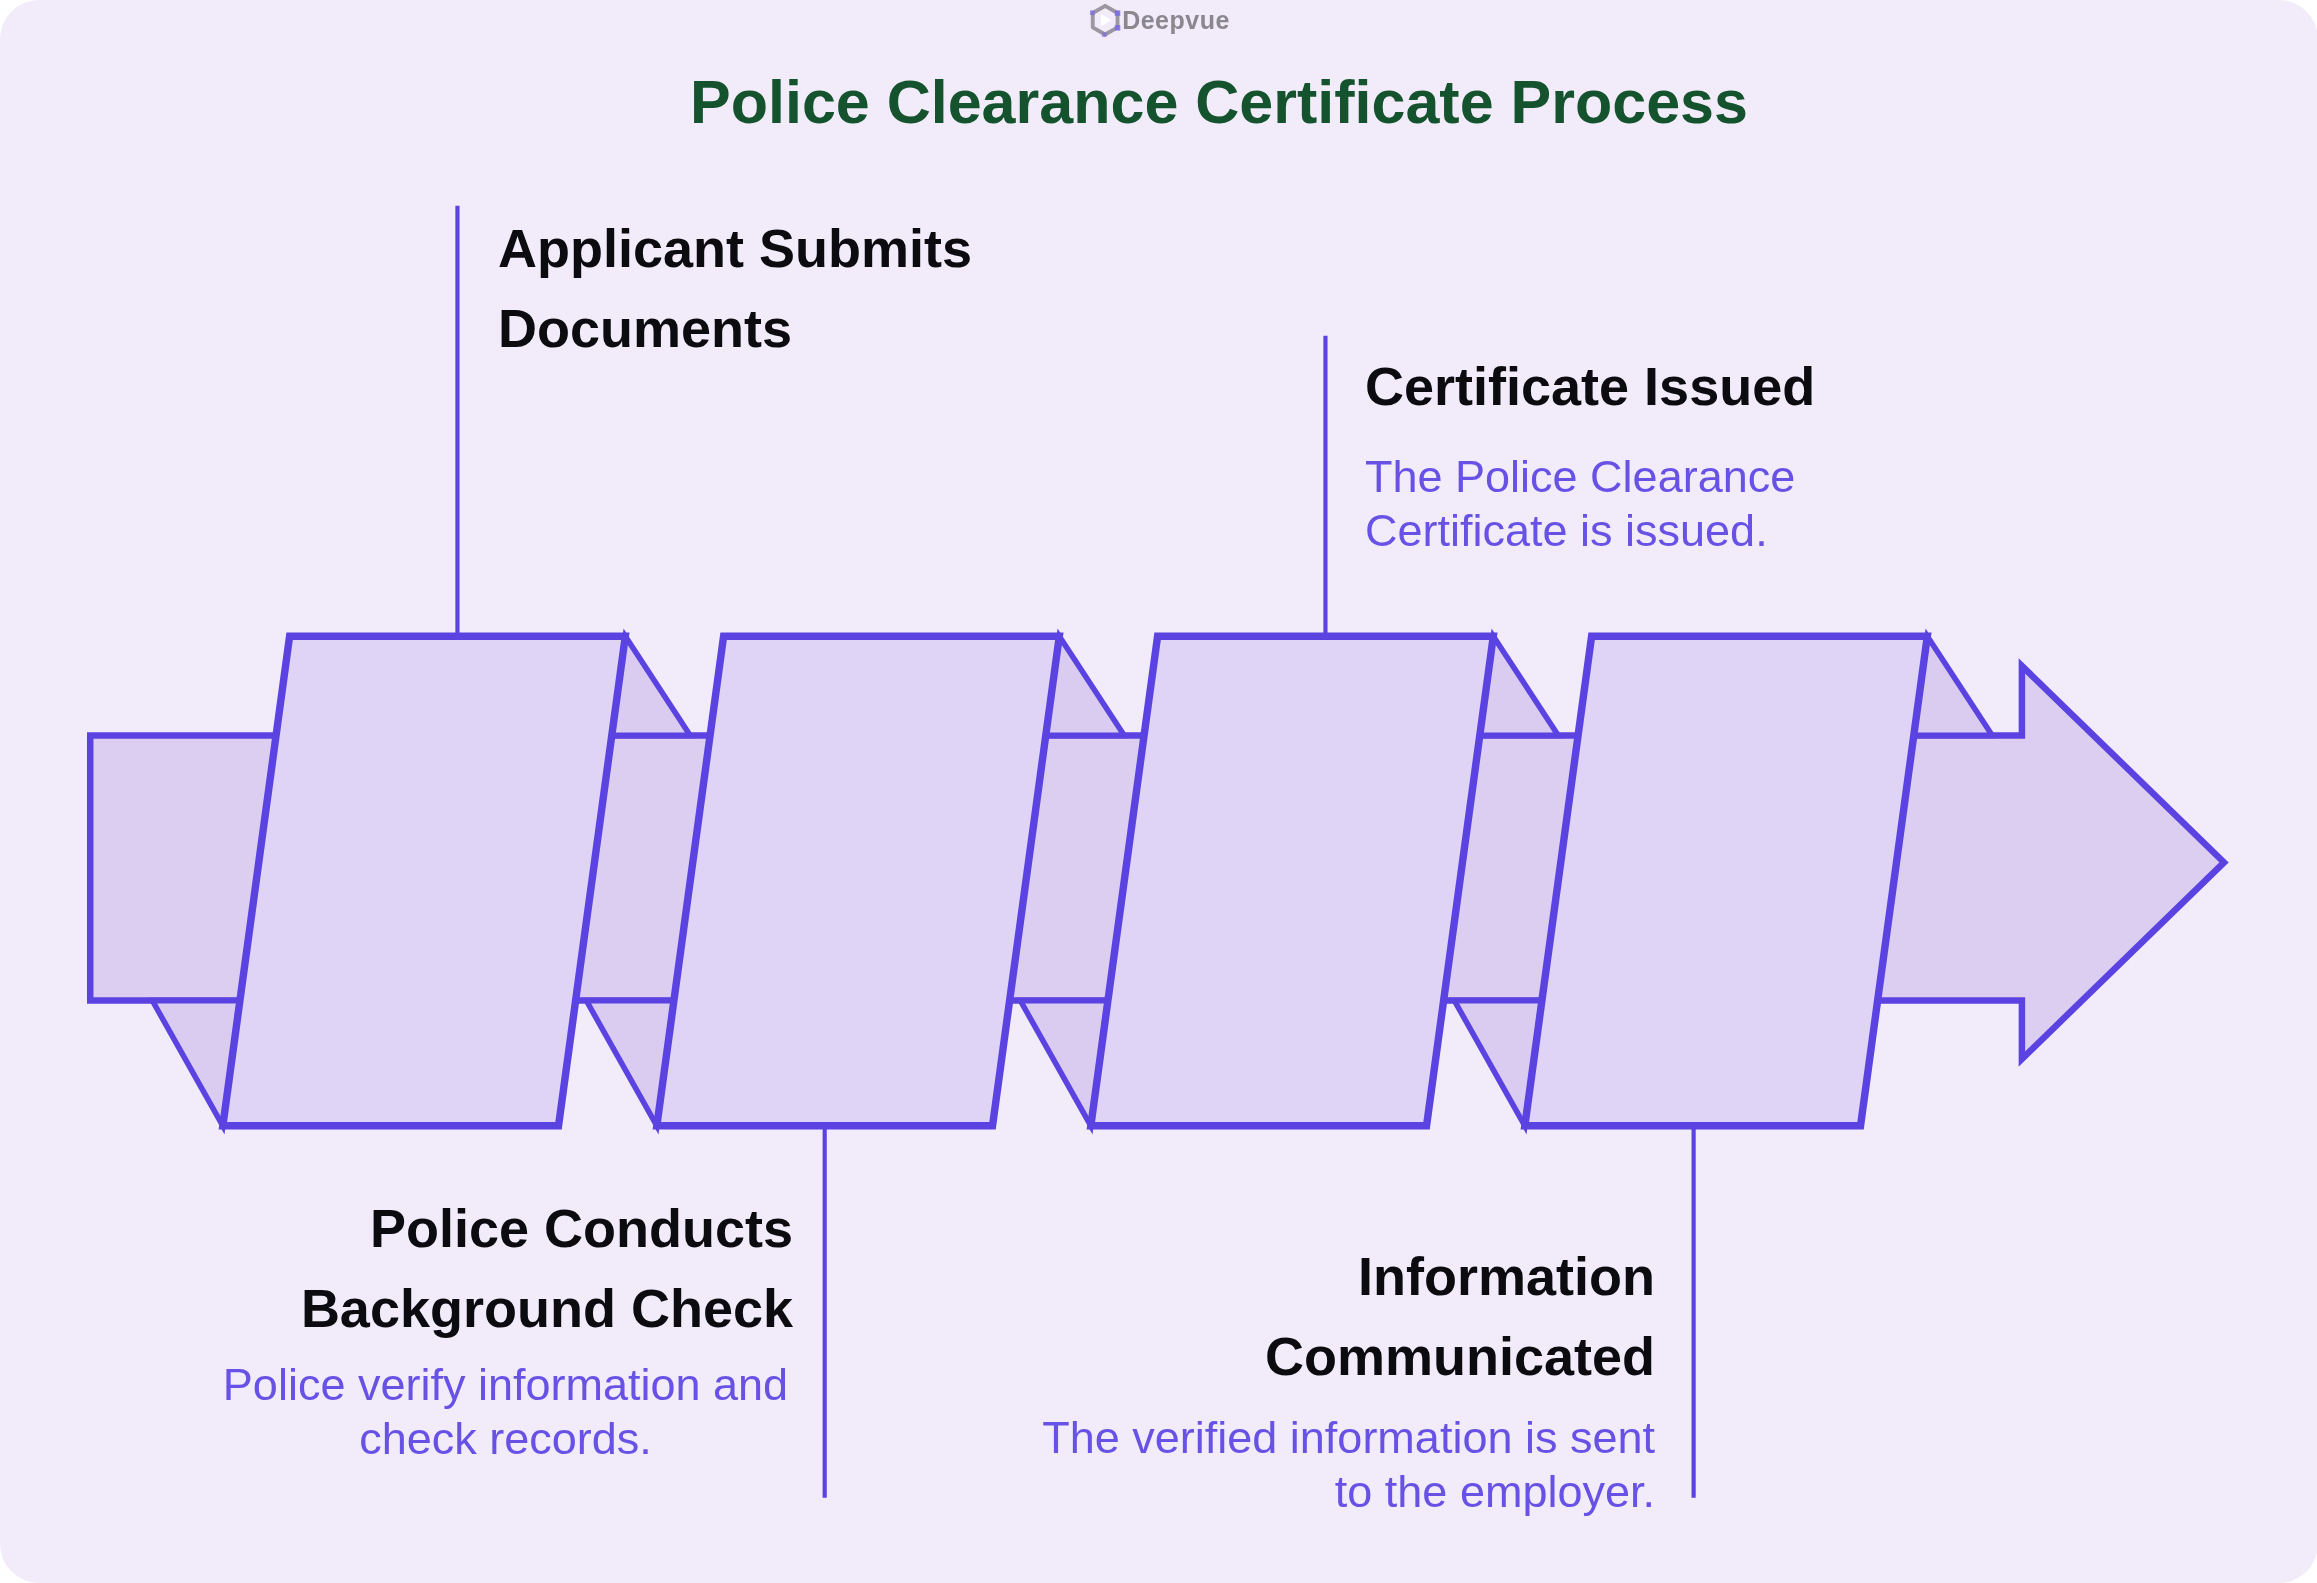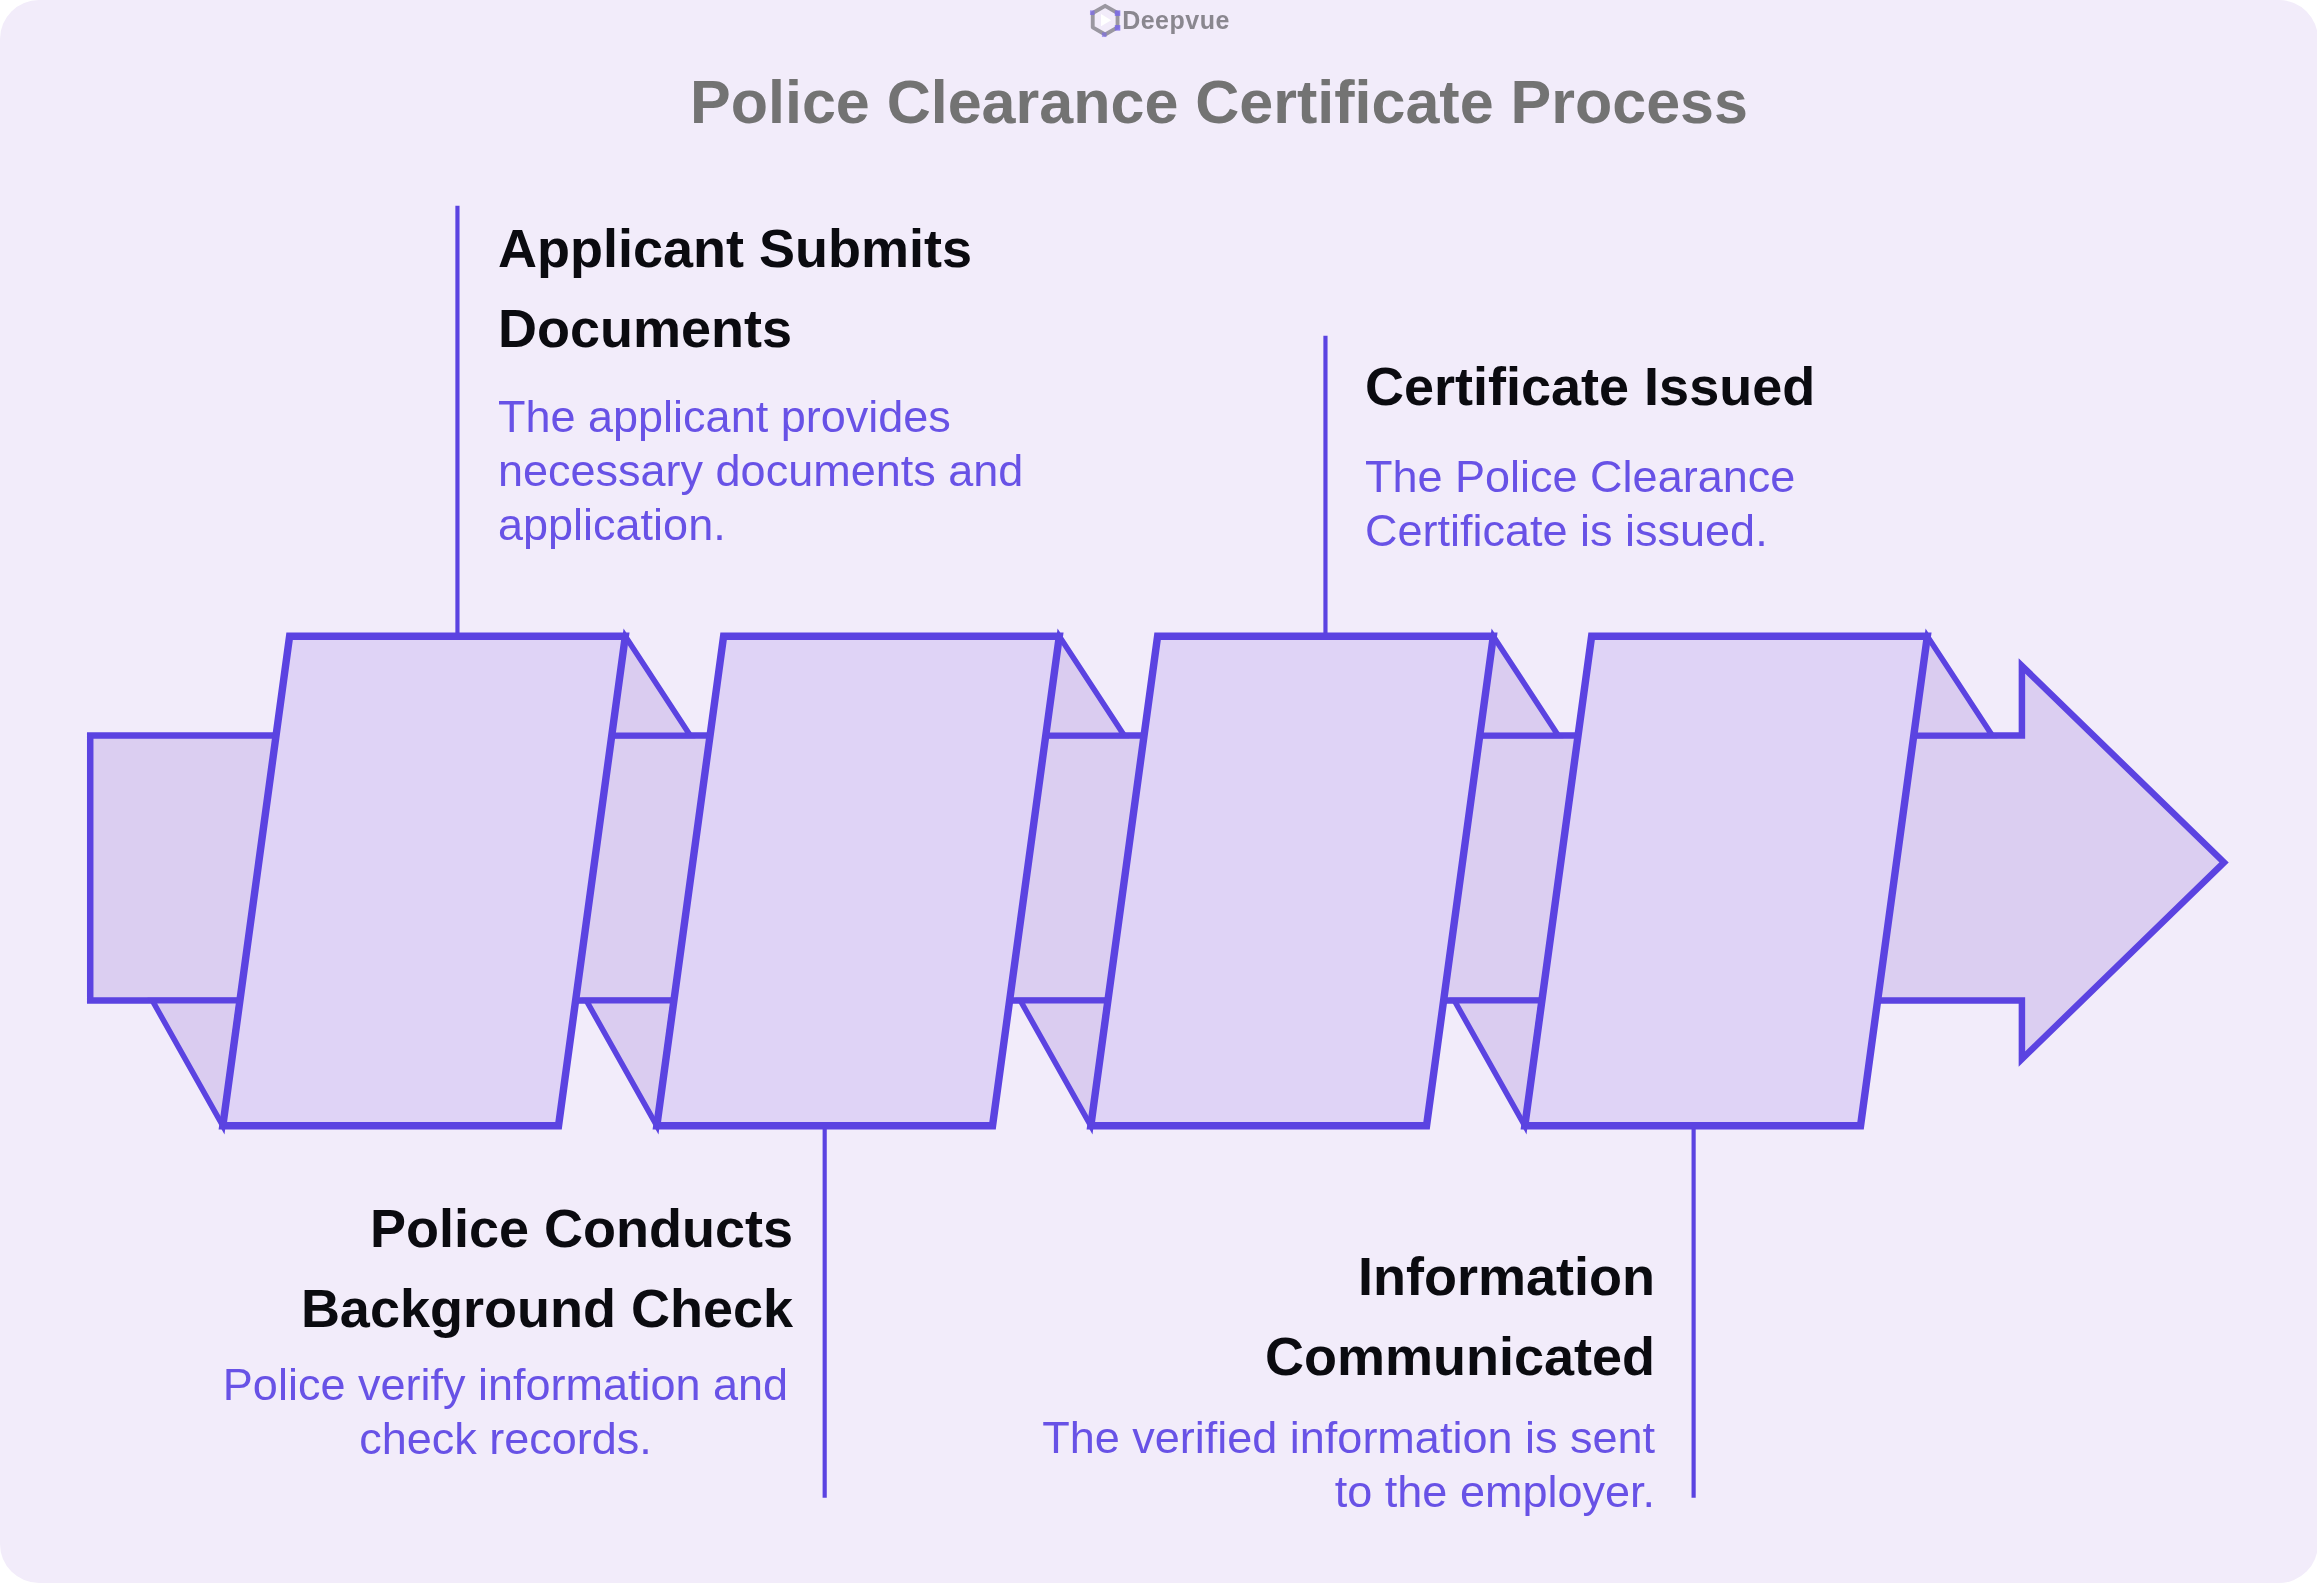--- a/index.html
+++ b/index.html
@@ -16,21 +16,21 @@
     position: absolute; top: 1.9px; left: 50%; transform: translateX(-50%);
     display: flex; align-items: center; gap: 0; height: 37px;
   }
   .logo-text {
     color: #8a878f; font-size: 25px; font-weight: 700; letter-spacing: 0.5px;
   }
 
   
   .title {
     position: absolute; top: 67px; left: 1219px; transform: translateX(-50%);
-    white-space: nowrap; font-size: 61px; font-weight: 700; color: #737373;
+    white-space: nowrap; font-size: 61px; font-weight: 700; color: #14532d;
     letter-spacing: 0px;
   }
 
   
   svg.ribbon { position: absolute; left: 0; top: 0; }
 
   
   .step { position: absolute; }
   .step .heading {
     font-size: 54px; line-height: 80px; font-weight: 700; color: #0b0b10;
@@ -89,21 +89,20 @@
     <polygon points="1644,1214 1568,1079 1662,1079" fill="#DACCF0" stroke="#5B43E1" stroke-width="6"></polygon>
 
     <polygon points="312,686 674,686 602,1214 240,1214" fill="#DFD3F6" stroke="#5B43E1" stroke-width="8"></polygon>
     <polygon points="780,686 1142,686 1070,1214 708,1214" fill="#DFD3F6" stroke="#5B43E1" stroke-width="8"></polygon>
     <polygon points="1248,686 1610,686 1538,1214 1176,1214" fill="#DFD3F6" stroke="#5B43E1" stroke-width="8"></polygon>
     <polygon points="1716,686 2078,686 2006,1214 1644,1214" fill="#DFD3F6" stroke="#5B43E1" stroke-width="8"></polygon>
   </svg>
 
   <div class="step step1 align-left">
     <div class="heading">Applicant Submits Documents</div>
-    <div class="desc">The applicant provides necessary documents and application.</div>
   </div>
 
   <div class="step step2 align-right">
     <div class="heading">Police Conducts Background Check</div>
     <div class="desc">Police verify information and check records.</div>
   </div>
 
   <div class="step step4 align-right">
     <div class="heading">Information Communicated</div>
     <div class="desc">The verified information is sent to the employer.</div>

